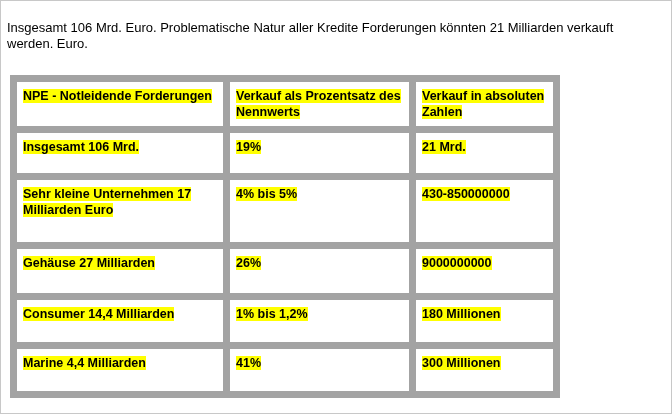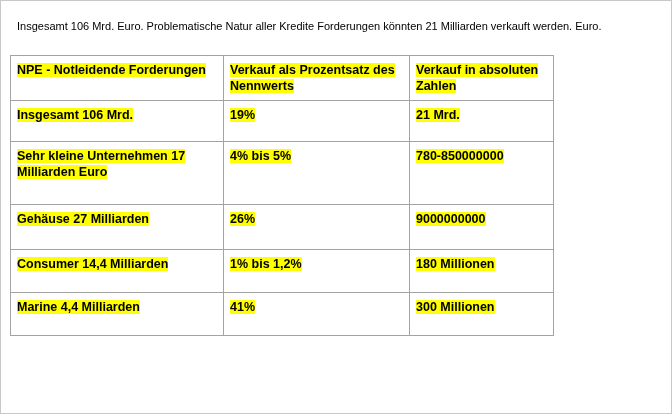--- a/index.html
+++ b/index.html
@@ -15,36 +15,36 @@
   }
   .page {
     position: relative;
     width: 672px;
     height: 414px;
     box-sizing: border-box;
     border: 1px solid #c8c8c8;
     background: #ffffff;
   }
   .intro {
-    padding: 6px 8px 0 16px;
-    font-size: 11px;
+    padding: 6px 8px 0 6px;
+    font-size: 13px;
     line-height: 16px;
     color: #000000;
   }
   .table-wrap {
     padding: 10px 8px 0 8px;
   }
   table.npe {
     border-collapse: collapse;
     table-layout: fixed;
     width: 543px;
     margin-left: 1px;
   }
   table.npe td, table.npe th {
-    border: 1px solid #a3a3a3;
+    border: 7px solid #a3a3a3;
     vertical-align: top;
     padding: 6px 6px 6px 6px;
     font-size: 12.5px;
     line-height: 16px;
     text-align: left;
     color: #000000;
   }
   table.npe th {
     font-weight: bold;
   }
@@ -89,21 +89,21 @@
 
         <tr class="row-total">
           <td><span class="hl">Insgesamt 106 Mrd.</span></td>
           <td><span class="hl">19%</span></td>
           <td><span class="hl">21 Mrd.</span></td>
         </tr>
 
         <tr class="row-small">
           <td><span class="hl">Sehr kleine Unternehmen 17 Milliarden Euro</span></td>
           <td><span class="hl">4% bis 5%</span></td>
-          <td><span class="hl">780-850000000</span></td>
+          <td><span class="hl">430-850000000</span></td>
         </tr>
 
 
         <tr class="row-case">
           <td><span class="hl">Gehäuse 27 Milliarden</span></td>
           <td><span class="hl">26%</span></td>
           <td><span class="hl">9000000000</span></td>
         </tr>
 
         <tr class="row-consumer">

